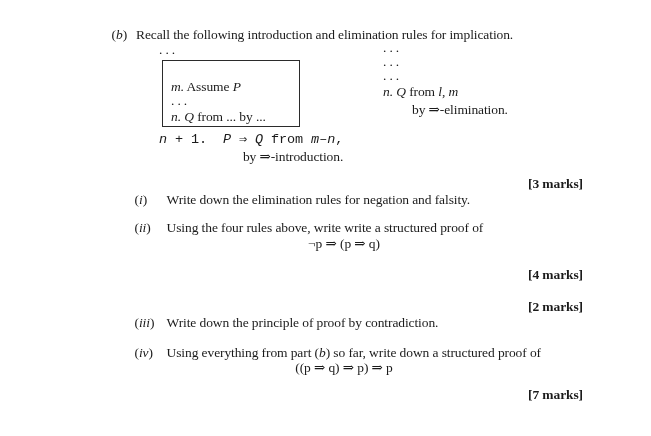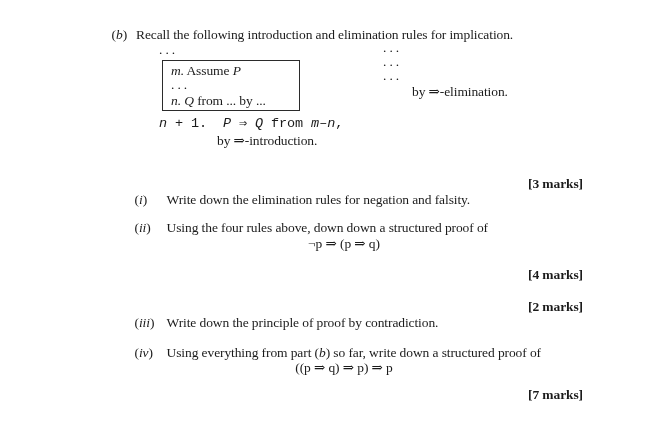--- a/index.html
+++ b/index.html
@@ -22,26 +22,26 @@
   .header { left: 105px; top: 11px; }
   .header .lbl { margin-right: 9px; }
 
   
   .intro-rule { left: 159px; top: 42px; }
   .intro-rule .dots { height: 15px; }
   .assume-box {
     margin-left: 3px; margin-top: 3px;
     width: 138px; box-sizing: border-box;
     border: 1px solid #2b2b2b;
-    padding: 2px 0 2px 8px;
+    padding: 18px 0 2px 8px;
   }
   .assume-box .line { line-height: 15px; }
   .assume-box .dots { line-height: 14px; }
   .intro-rule .concl { margin-top: 4px; line-height: 17px; font-family: Liberation Mono, monospace; }
-  .intro-rule .just { padding-left: 58px; line-height: 17px; }
+  .intro-rule .just { padding-left: 58px; line-height: 17px; text-align: right; }
 
   
   .elim-rule { left: 383px; top: 42px; }
   .elim-rule .dots { height: 15px; }
   .elim-rule .tline { height: 18px; line-height: 15px; }
   .elim-rule .dline { height: 14px; line-height: 12px; }
   .elim-rule .just { padding-left: 29px; line-height: 15px; }
 
   
   .item-row { left: 128px; width: 455px; }
@@ -64,30 +64,31 @@
     <div class="line"><span class="it">n.</span><span> </span><span class="it">Q</span><span> from ... by ...</span></div>
   </div>
   <div class="line concl"><span class="it">n</span><span> + 1.  </span><span class="it">P</span><span> ⇒ </span><span class="it">Q</span><span> from </span><span class="it">m</span><span>–</span><span class="it">n</span><span>,</span></div>
   <div class="line just">by ⇒-introduction.</div>
 </div>
 
 <div class="abs elim-rule">
   <div class="line dots dline">...</div>
   <div class="line dots dline">...</div>
   <div class="line dots dline">...</div>
+  <div class="line tline"><span class="it">n.</span><span> </span><span class="it">Q</span><span> from </span><span class="it">l</span><span>, </span><span class="it">m</span></div>
   <div class="line just">by ⇒-elimination.</div>
 </div>
 
 <div class="abs line item-row" style="top:176px">
   <span class="ilabel"><span>(</span><span class="it">i</span><span>)</span></span><span><span>Write down the elimination rules for negation and falsity.</span></span>
   <span class="marks">[3 marks]</span>
 </div>
 
 <div class="abs line item-row" style="top:204px">
-  <span class="ilabel"><span>(</span><span class="it">ii</span><span>)</span></span><span><span>Using the four rules above, down down a structured proof of</span></span>
+  <span class="ilabel"><span>(</span><span class="it">ii</span><span>)</span></span><span><span>Using the four rules above, write write a structured proof of</span></span>
 </div>
 <div class="abs line formula" style="top:236px">¬p ⇒ (p ⇒ q)</div>
 <div class="abs line item-row" style="top:267px">
   <span class="marks">[4 marks]</span>
 </div>
 
 <div class="abs line item-row" style="top:299px">
   <span class="ilabel"><span>(</span><span class="it">iii</span><span>)</span></span><span><span>Write down the principle of proof by contradiction.</span></span>
   <span class="marks">[2 marks]</span>
 </div>

